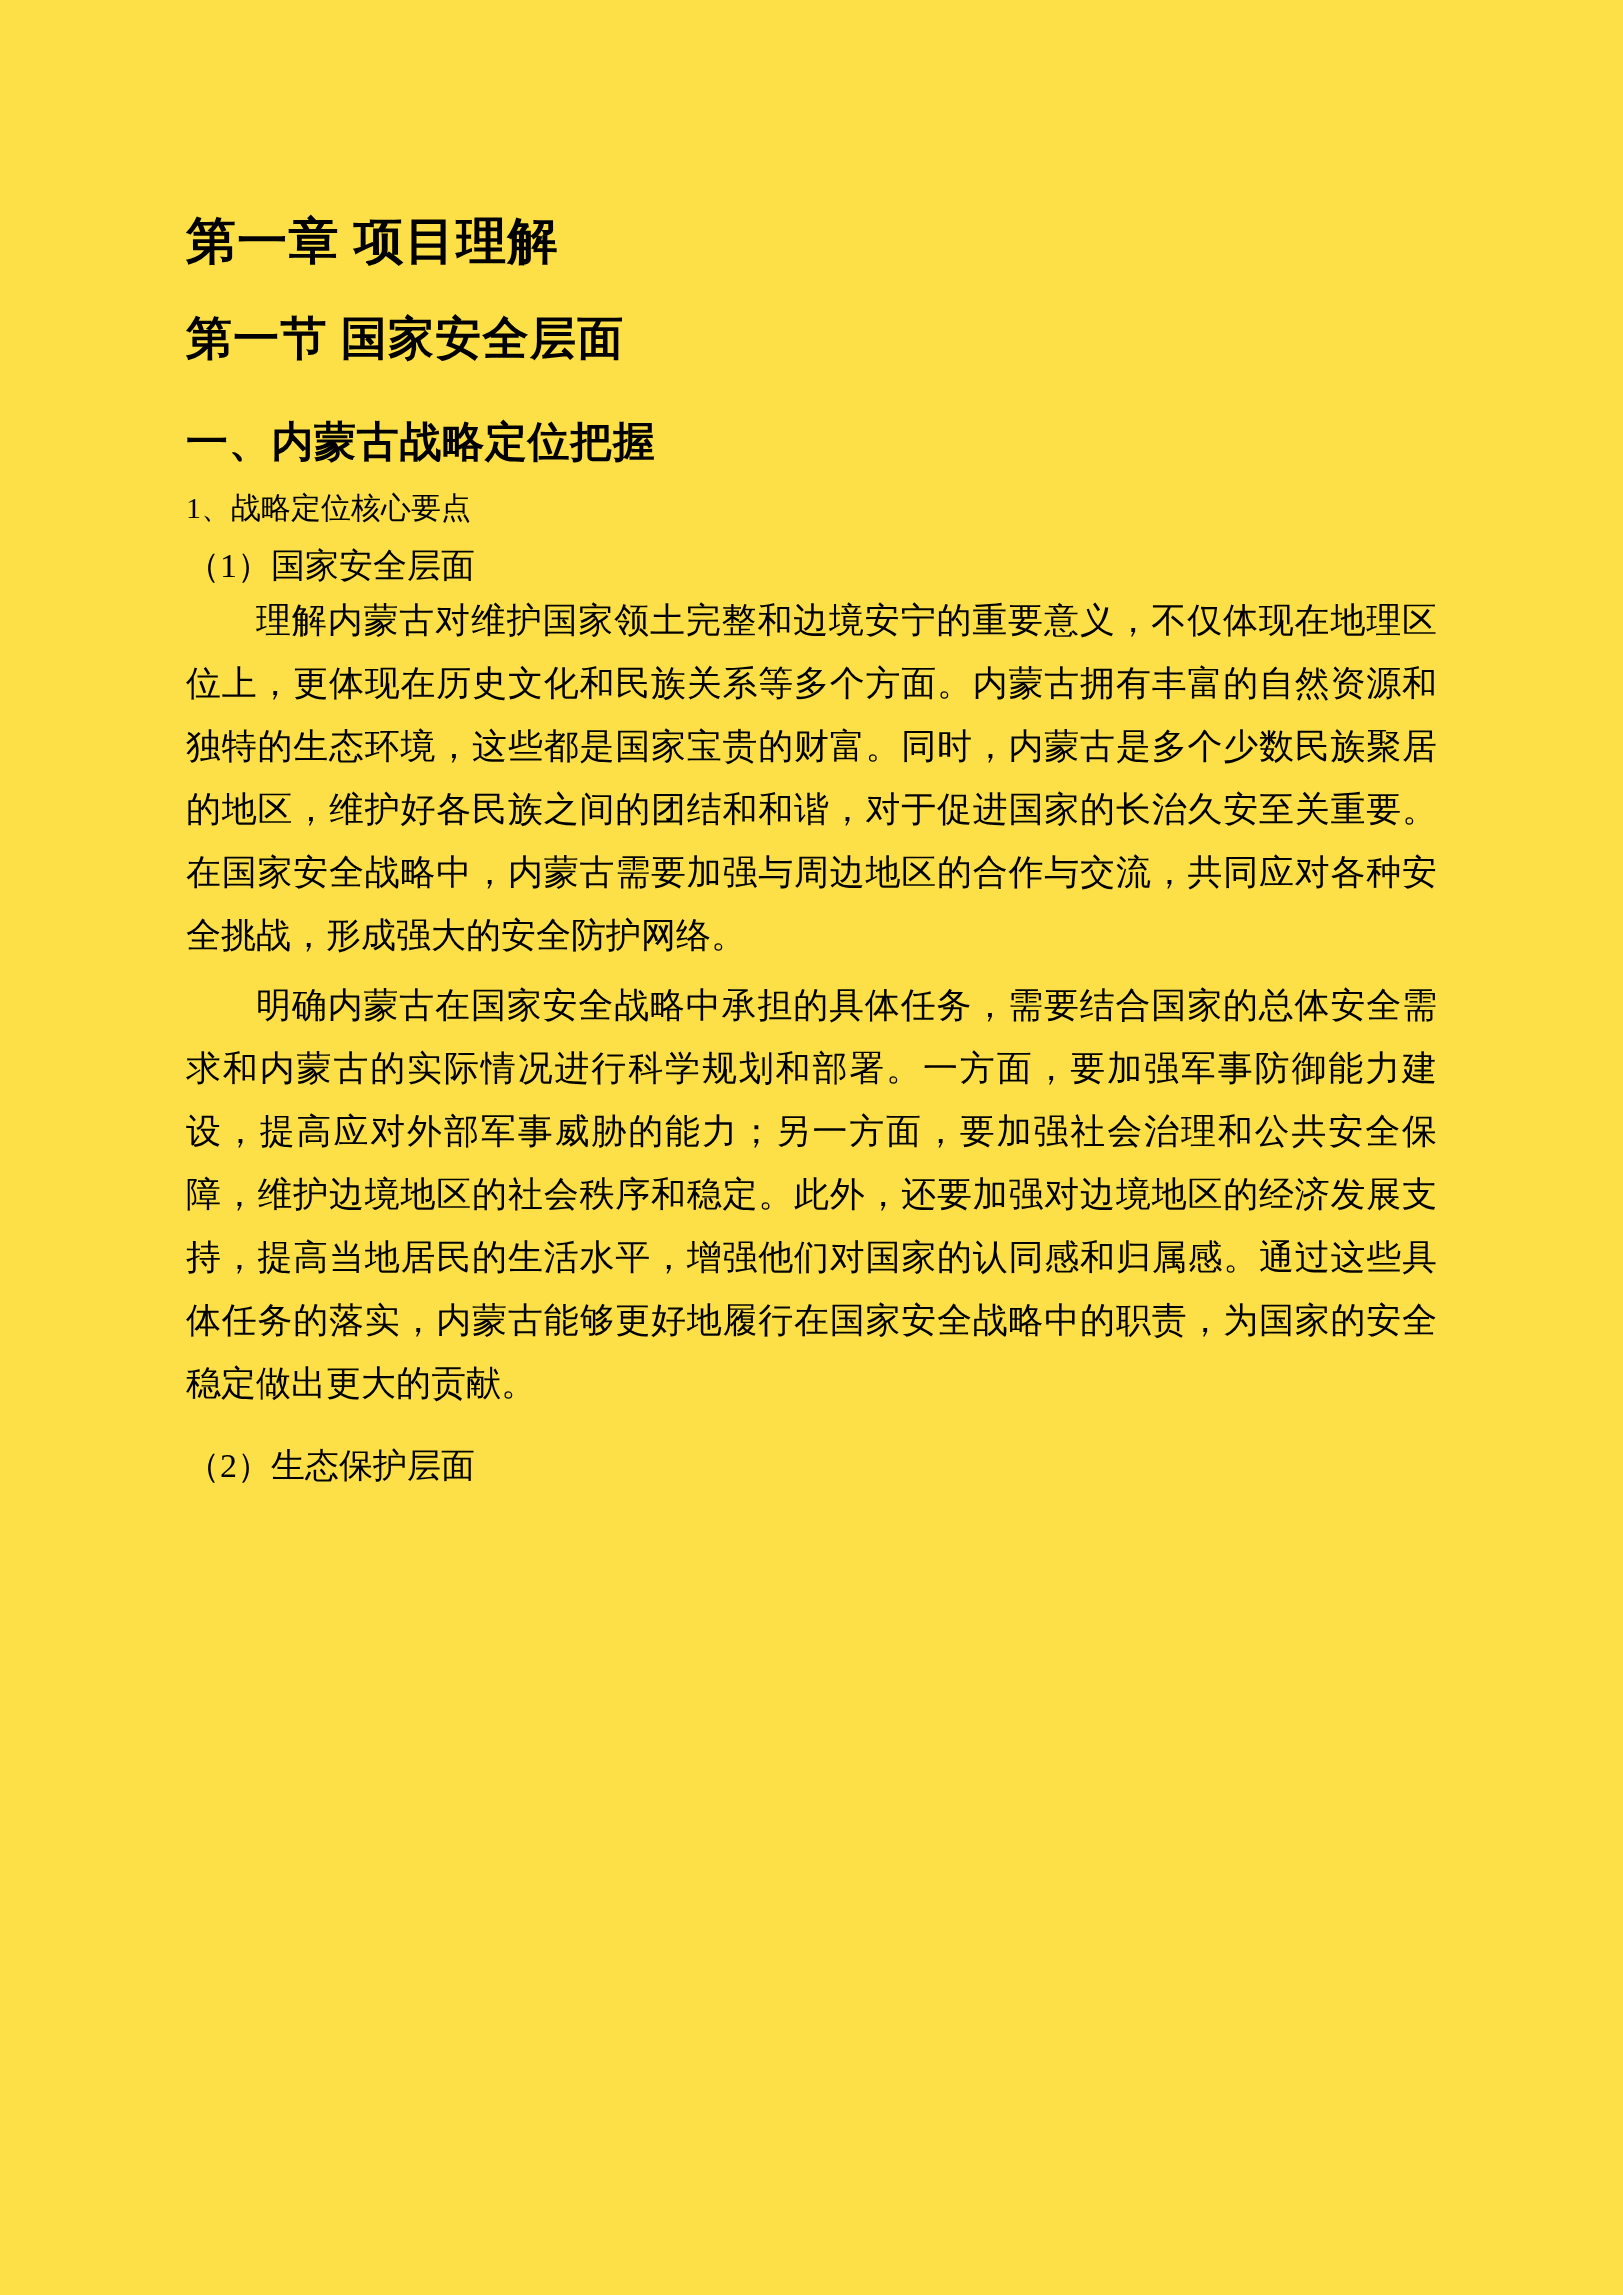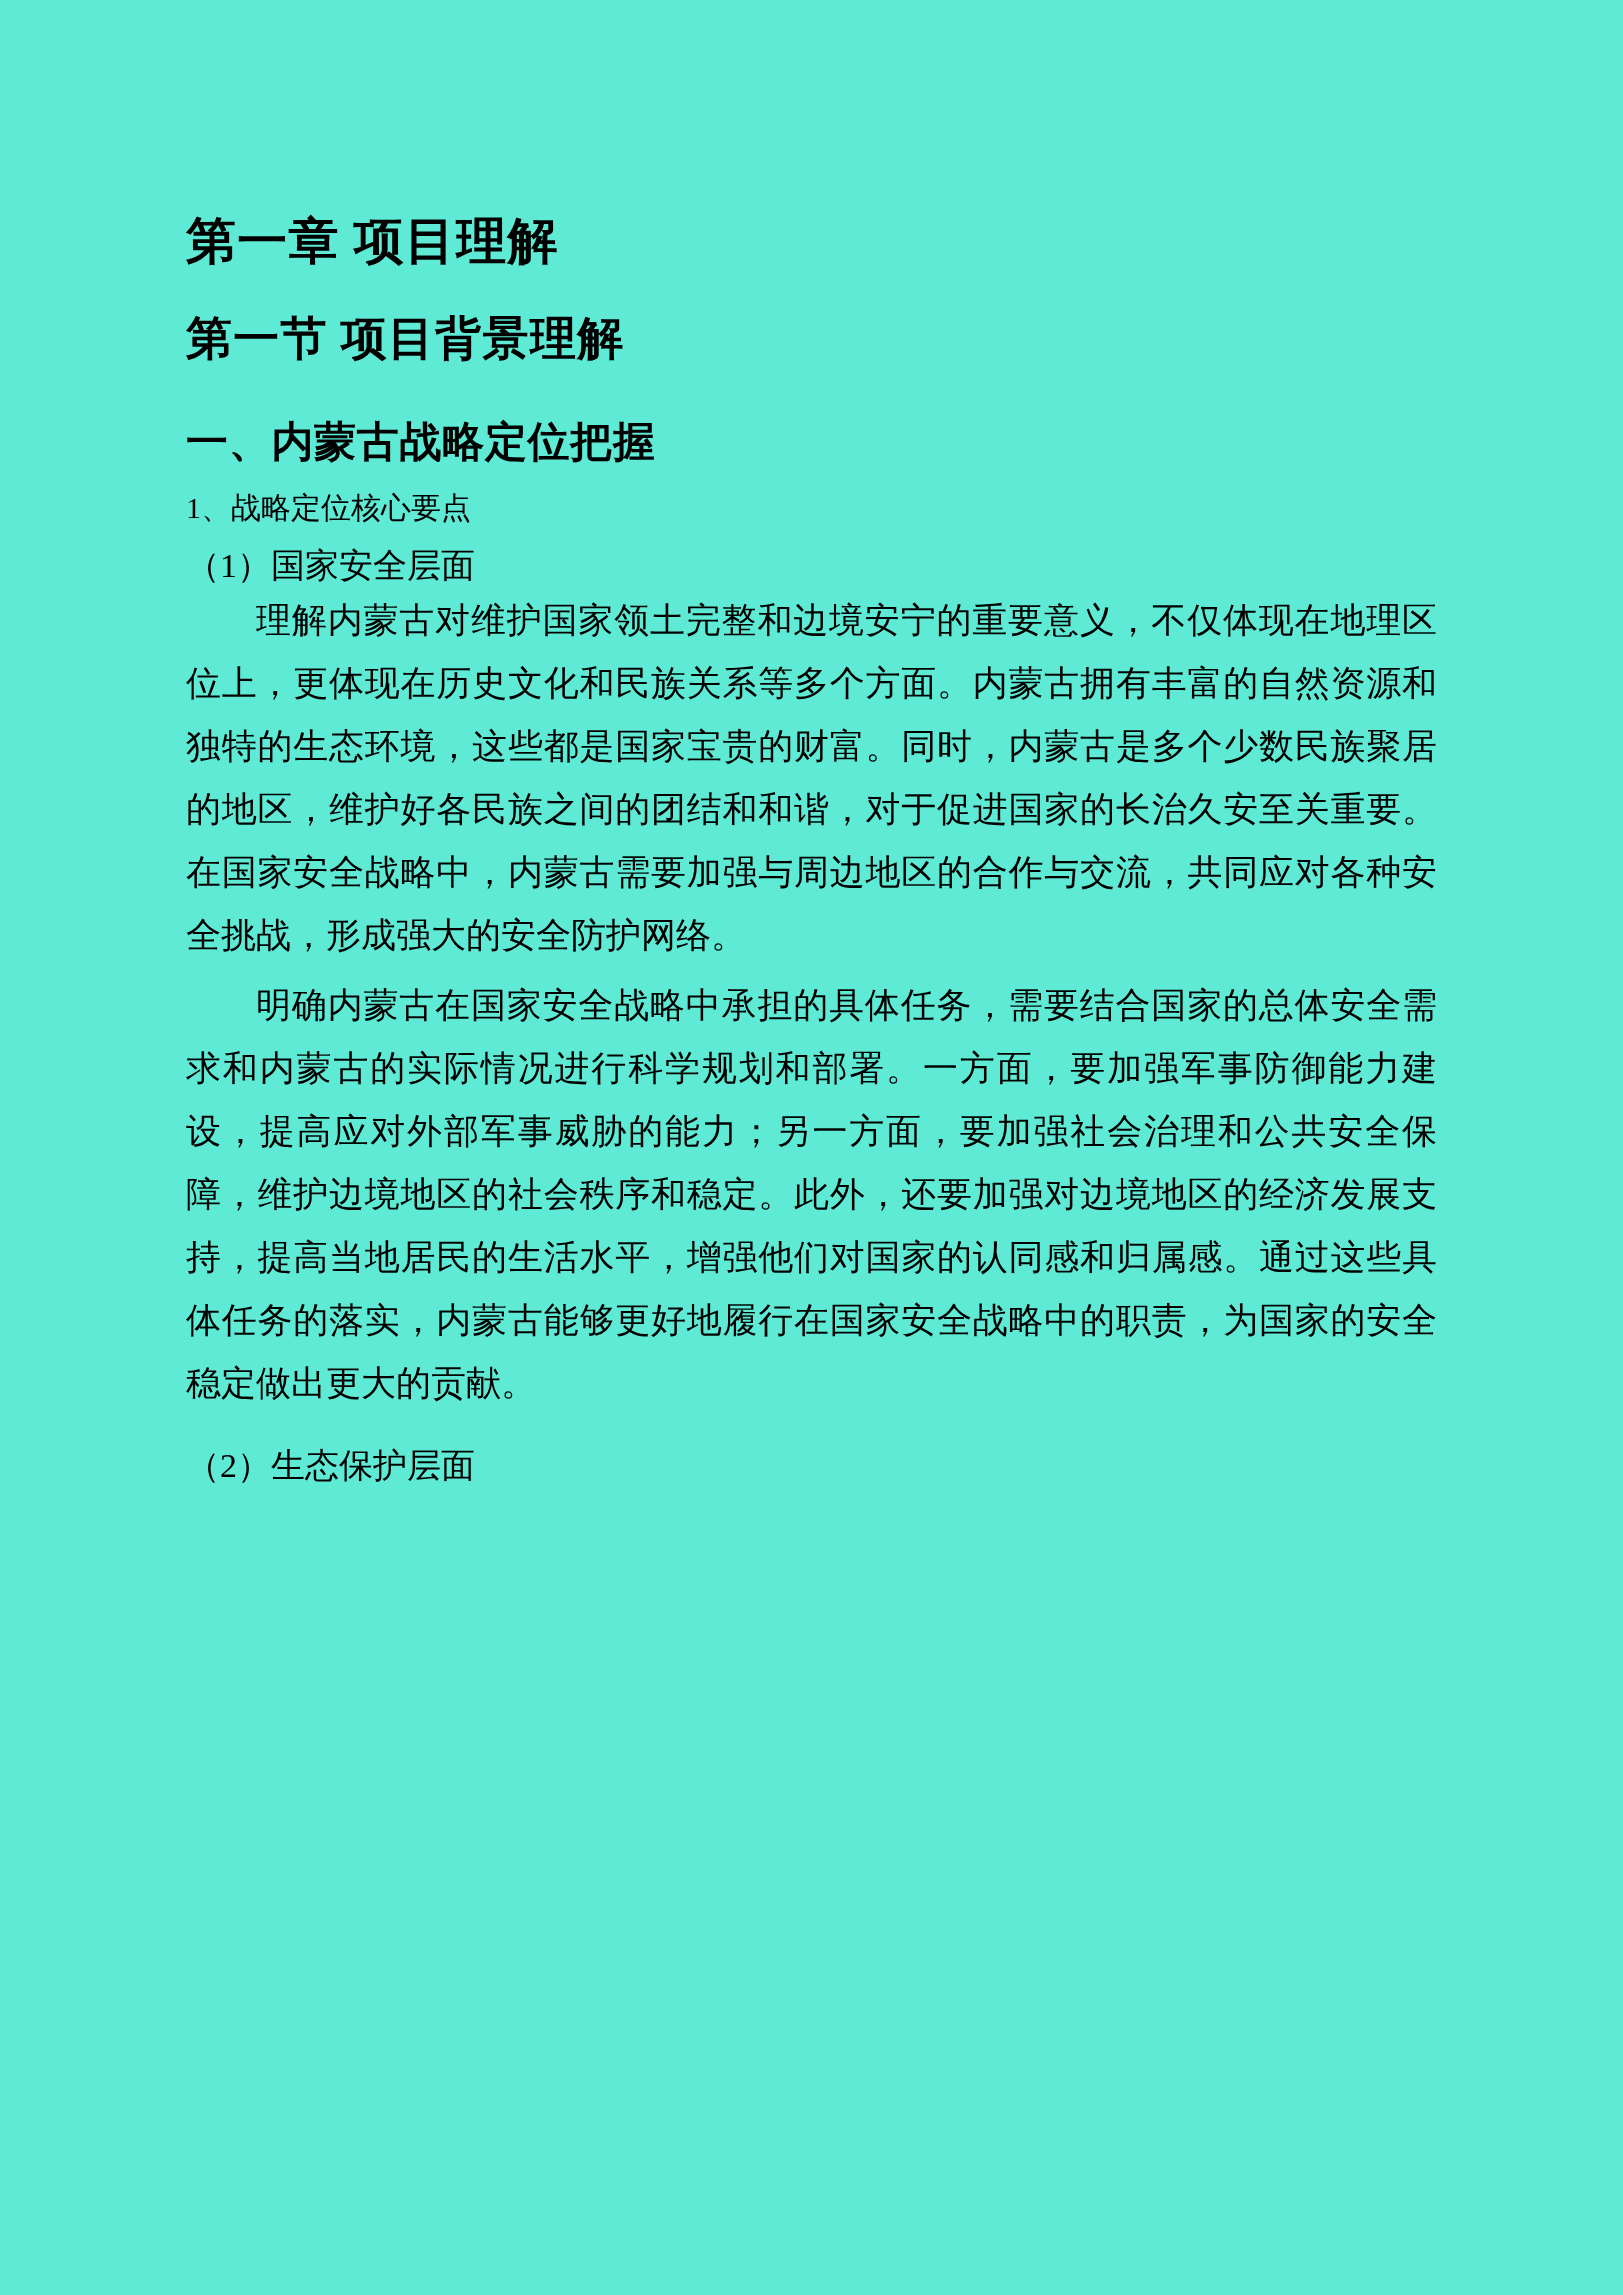--- a/index.html
+++ b/index.html
@@ -12,21 +12,21 @@
     height: 2295px;
     position: relative;
     font-family: "Liberation Serif", "DejaVu Serif", serif;
     color: #000000;
   }
   .page {
     box-sizing: border-box;
     width: 1623px;
     height: 2295px;
     padding: 196px 186px 131px 186px;
-    background: #5eead4;
+    background: #fde047;
     overflow: hidden;
   }
   .h-chapter {
     font-size: 50px;
     font-weight: bold;
     line-height: 1;
     margin: 19.6px 0 0 0;
     letter-spacing: 1.3px;
   }
   .h-section {
@@ -75,21 +75,21 @@
     margin-top: 34px;
   }
 </style>
 </head>
 <body>
 
 <div class="page">
 
   <div class="h-chapter">第一章 项目理解</div>
 
-  <div class="h-section">第一节 项目背景理解</div>
+  <div class="h-section">第一节 国家安全层面</div>
 
   <div class="h-topic">一、内蒙古战略定位把握</div>
 
 
   <div class="h-level-num">1、战略定位核心要点</div>
 
   <div class="h-level-paren">（1）国家安全层面</div>
 
 
   <p class="body-par">理解内蒙古对维护国家领土完整和边境安宁的重要意义，不仅体现在地理区位上，更体现在历史文化和民族关系等多个方面。内蒙古拥有丰富的自然资源和独特的生态环境，这些都是国家宝贵的财富。同时，内蒙古是多个少数民族聚居的地区，维护好各民族之间的团结和和谐，对于促进国家的长治久安至关重要。在国家安全战略中，内蒙古需要加强与周边地区的合作与交流，共同应对各种安全挑战，形成强大的安全防护网络。</p>

